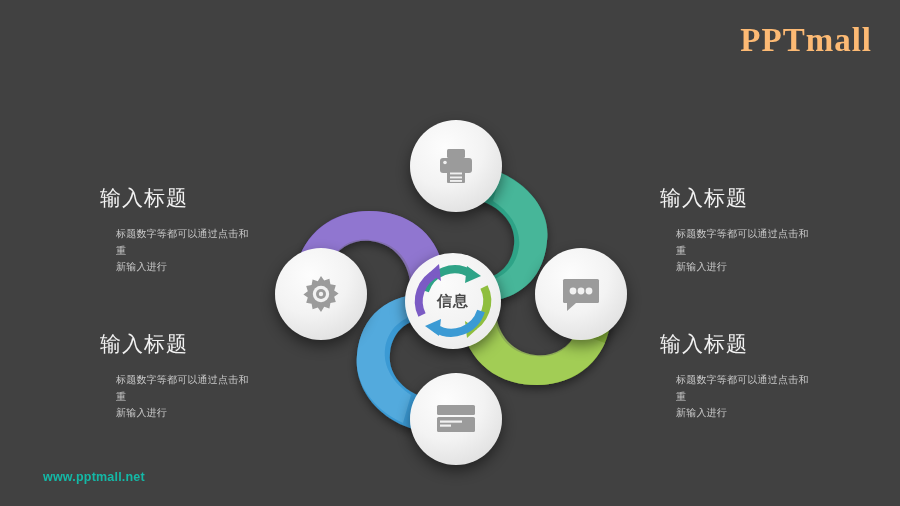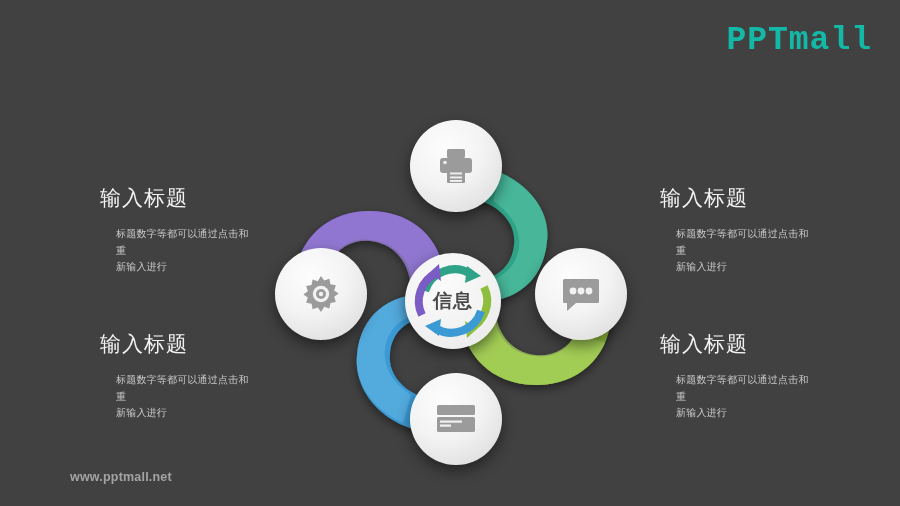--- a/index.html
+++ b/index.html
@@ -17,33 +17,33 @@
   }
 
   
   #brand-logo {
     position: absolute;
     top: 22px;
     right: 28px;
     font-size: 33px;
     font-weight: bold;
     letter-spacing: 1px;
-    color: #14b8a6;
-    font-family: Liberation Mono, monospace;
+    color: #fdba74;
+    font-family: Liberation Serif, serif;
     user-select: none;
   }
 
   
   #footer-url {
     position: absolute;
-    left: 70px;
+    left: 43px;
     bottom: 22px;
     font-size: 12.5px;
     font-weight: bold;
-    color: #a3a3a3;
+    color: #14b8a6;
     letter-spacing: .2px;
   }
 
   
   .label-block {
     position: absolute;
     width: 210px;
   }
   .label-block .lbl-title {
     font-size: 21px;
@@ -139,21 +139,21 @@
     background: radial-gradient(circle at 40% 32%, #fbfbfb 0%, #f2f2f2 55%, #e6e6e6 100%);
     box-shadow: 0 5px 14px rgba(0,0,0,.5);
     display: flex;
     align-items: center;
     justify-content: center;
     z-index: 6;
   }
   #node-center .hub-text {
     position: relative;
     z-index: 3;
-    font-size: 19px;
+    font-size: 15px;
     font-weight: bold;
     color: #4a4a4a;
     letter-spacing: 1px;
   }
   #node-center .hub-ring-svg {
     position: absolute;
     left: 0; top: 0;
     width: 96px; height: 96px;
   }
 </style>

